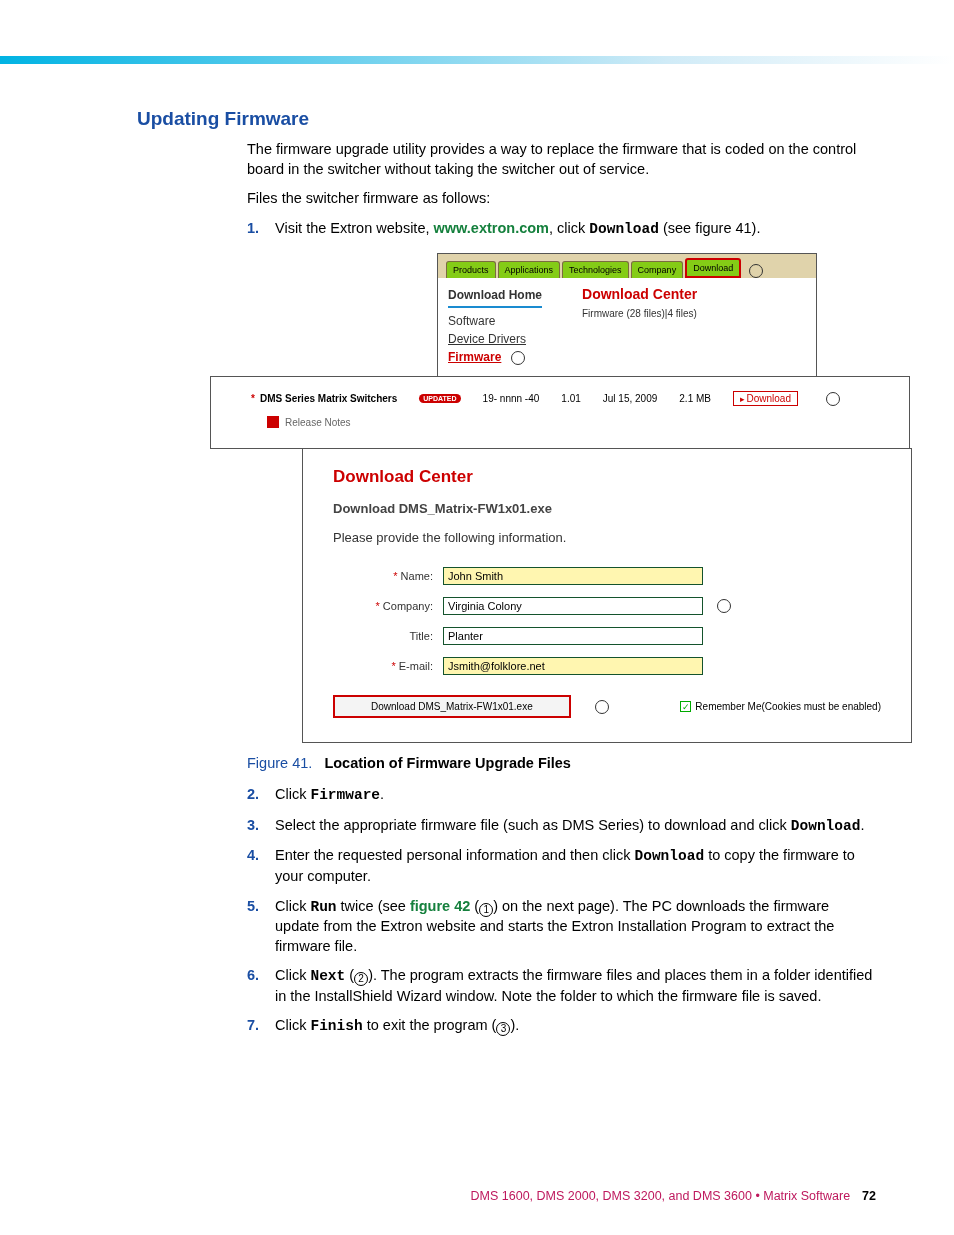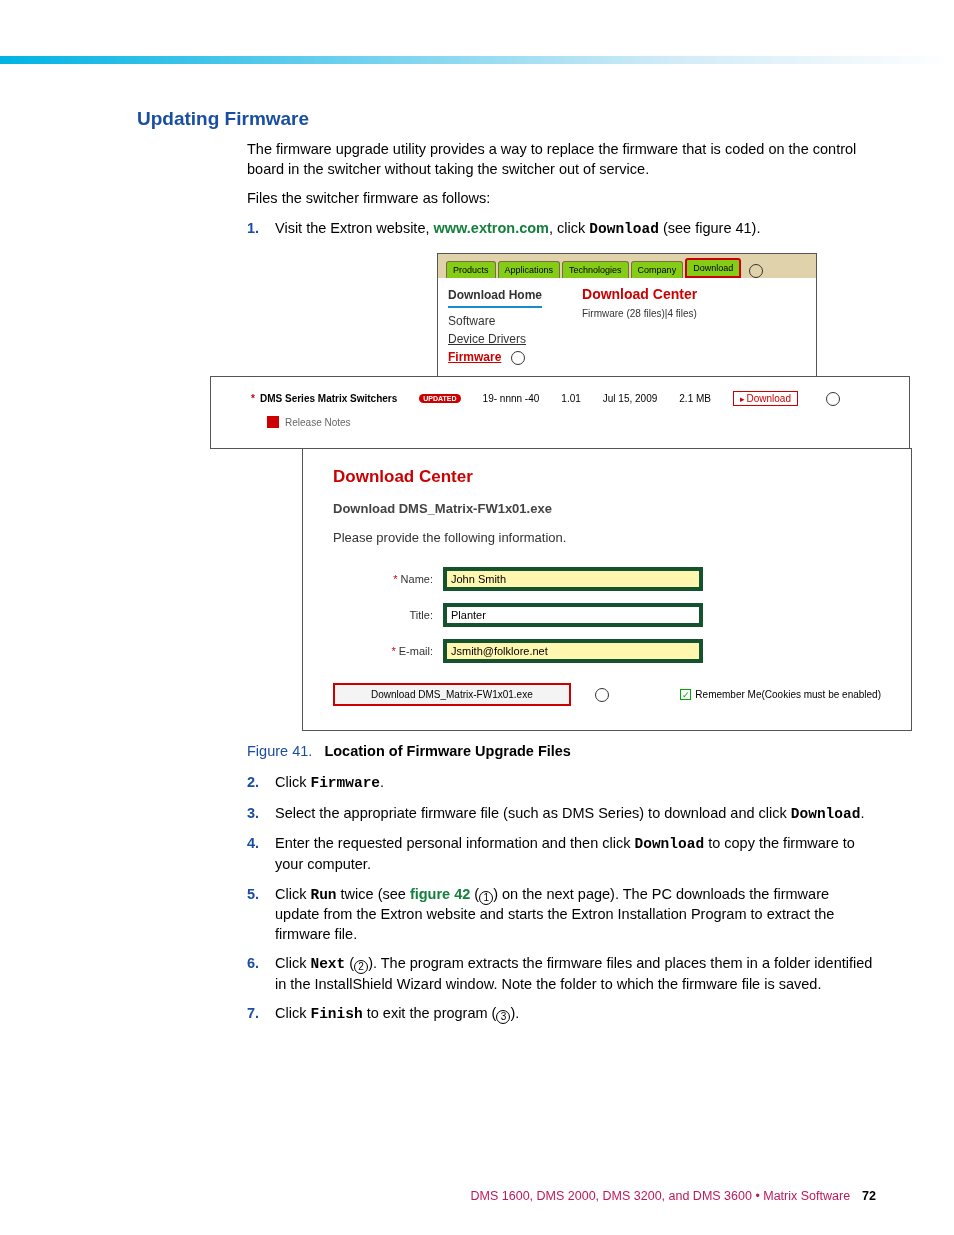--- a/index.html
+++ b/index.html
@@ -50,21 +50,21 @@
   .pdf-icon { width: 12px; height: 12px; background: #c00; display: inline-block; }
 
   
   .formbox { border: 1px solid #555; background: #fff; width: 610px; margin-left: 110px; margin-top: -1px; padding: 18px 30px 24px 30px; }
   .formbox .dc-title2 { color: #c00; font-weight: bold; font-size: 17px; margin-bottom: 14px; }
   .formbox .dl-file { font-weight: bold; font-size: 13px; color: #444; margin-bottom: 14px; }
   .formbox .instr { font-size: 13px; color: #333; margin-bottom: 22px; }
   .form-row { display: flex; align-items: center; margin-bottom: 12px; }
   .form-row .lbl { width: 100px; text-align: right; font-size: 11px; color: #333; margin-right: 10px; }
   .form-row .lbl .req { color: #c00; }
-  .form-row input { width: 260px; font-size: 11px; padding: 2px 4px; border: 4px solid #14532d; }
+  .form-row input { width: 260px; font-size: 11px; padding: 2px 4px; border: 1px solid #14532d; }
   .form-row input.hl { background: #fff6b0; }
   .form-bottom { margin-top: 20px; display: flex; align-items: center; gap: 18px; }
   .dl-btn { border: 2px solid #c00; background: #f4f4f4; font-size: 10px; padding: 4px 36px; }
   .remember { font-size: 10px; display: flex; align-items: center; gap: 4px; margin-left: auto; }
   .remember .cb { width: 11px; height: 11px; border: 1px solid #0a0; display: inline-flex; align-items: center; justify-content: center; color: #0a0; font-size: 9px; }
 
   .circled { display: inline-block; border: 1.2px solid #000; border-radius: 50%; width: 14px; height: 14px; line-height: 12px; text-align: center; font-size: 10px; vertical-align: -2px; }
 
   .footer { position: absolute; bottom: 32px; right: 78px; font-size: 12.5px; }
   .footer .ft-title { color: #be185d; font-weight: normal; }
@@ -139,20 +139,25 @@
         <div class="formbox">
           <div class="dc-title2">Download Center</div>
           <div class="dl-file">Download DMS_Matrix-FW1x01.exe</div>
           <div class="instr">Please provide the following information.</div>
 
           <div class="form-row">
             <span class="lbl"><span class="req">*</span> <span>Name:</span></span>
             <input class="hl" value="John Smith" style="">
           </div>
           <div class="form-row">
+            <span class="lbl"><span class="req">*</span> <span>Company:</span></span>
+            <input value="Virginia Colony" style="">
+            <span class="hand-icon" style="margin-left:14px;"></span>
+          </div>
+          <div class="form-row">
             <span class="lbl"><span>Title:</span></span>
             <input value="Planter" style="">
           </div>
           <div class="form-row">
             <span class="lbl"><span class="req">*</span> <span>E-mail:</span></span>
             <input class="hl" value="Jsmith@folklore.net" style="">
           </div>
 
           <div class="form-bottom">
             <button class="dl-btn">Download DMS_Matrix-FW1x01.exe</button>

